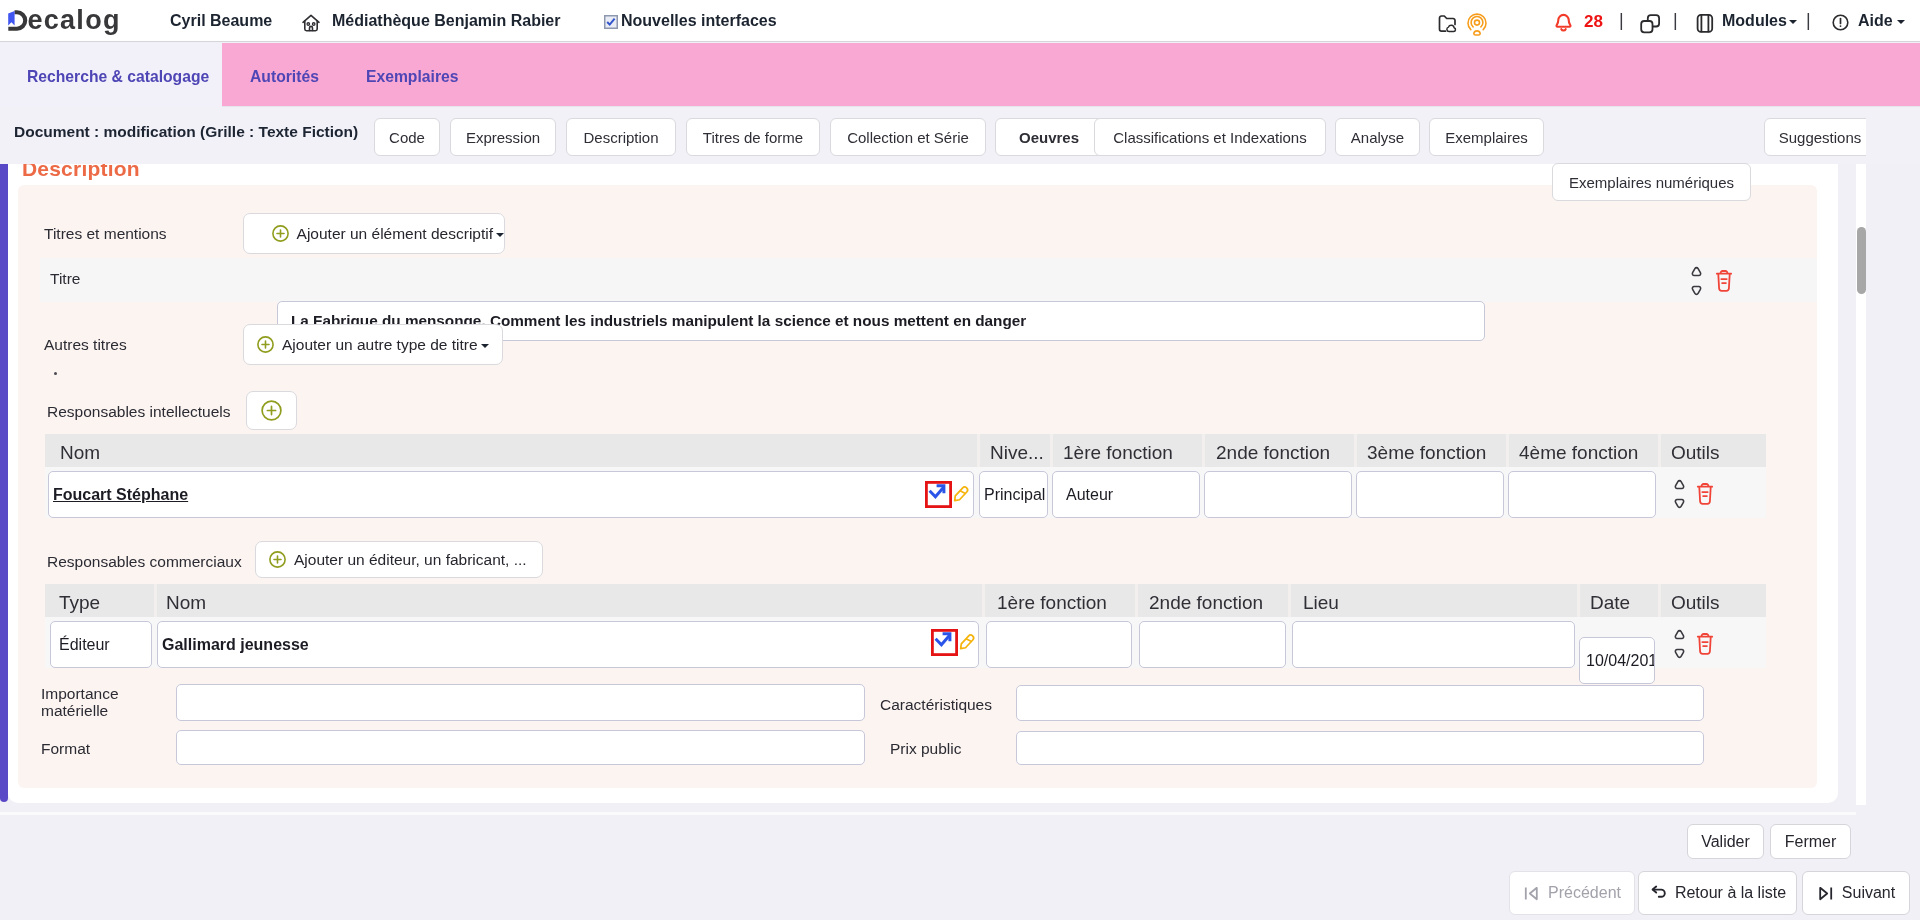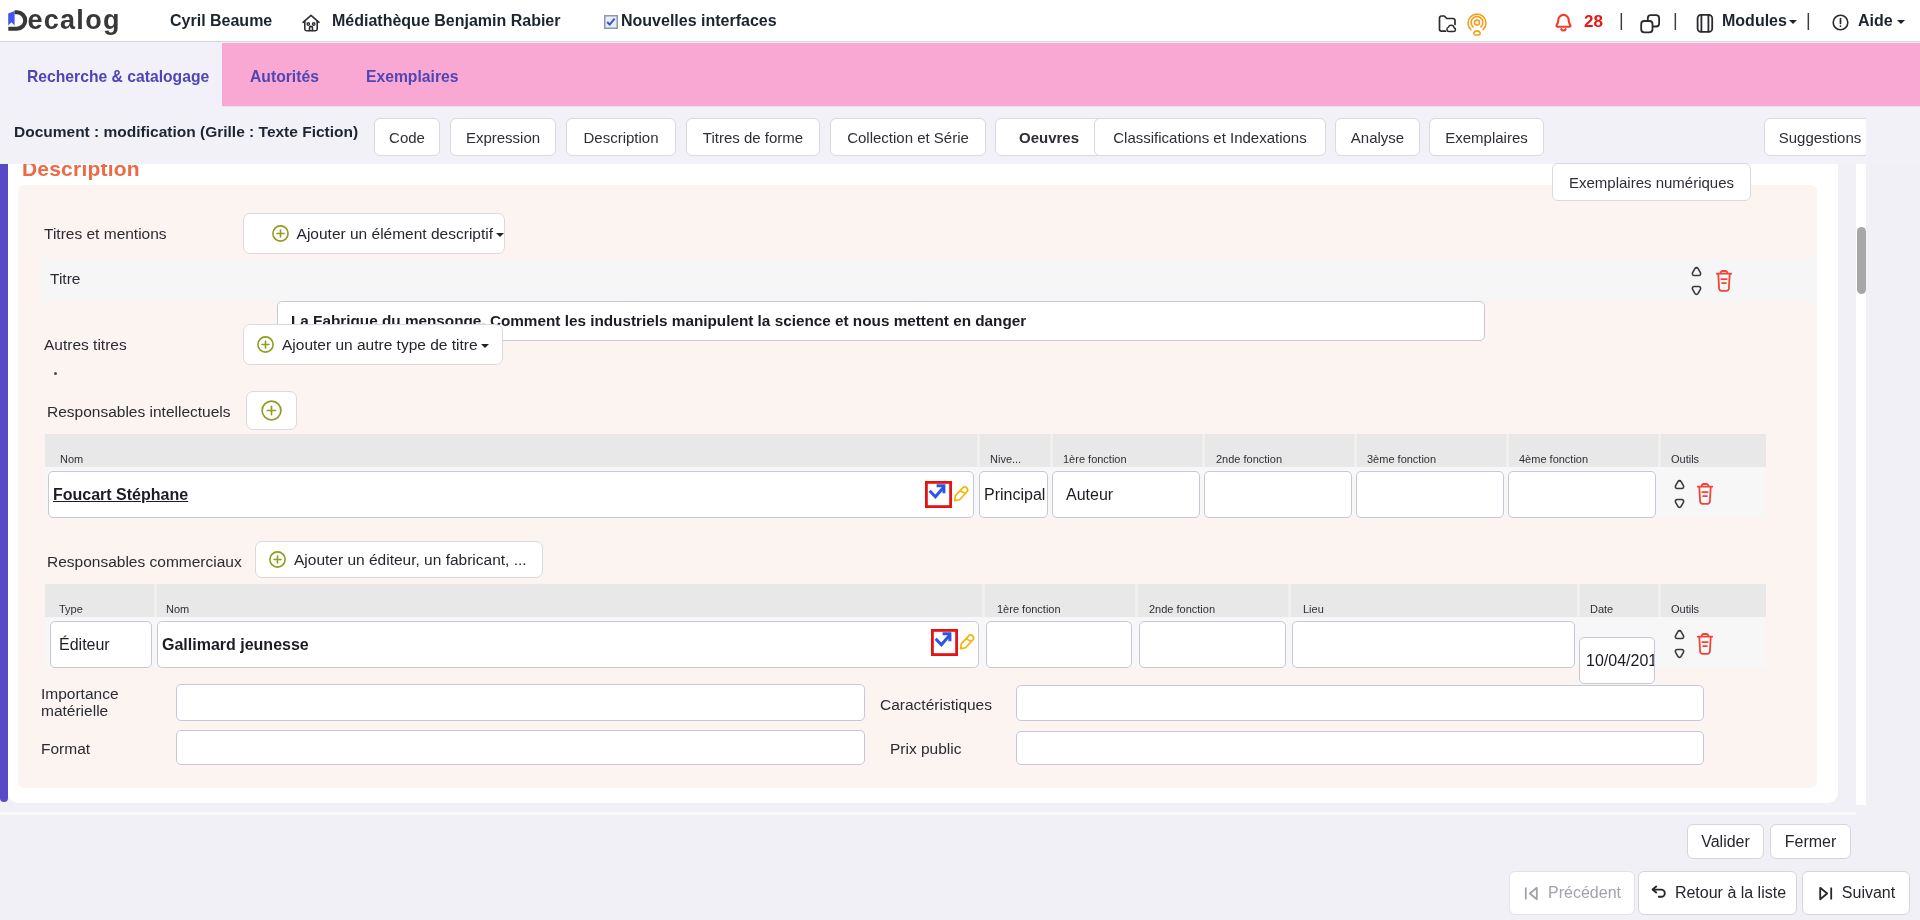--- a/index.html
+++ b/index.html
@@ -30,21 +30,21 @@
   #panel { position:absolute; top:0; left:8px; width:1830px; height:646px; background:#fff; border-radius:0 0 10px 10px; overflow:hidden; }
   #pink { position:absolute; top:28px; left:10px; width:1799px; height:603px; background:#fcf4f1; border-radius:6px; }
   #desc-h { position:absolute; top:1px; left:14px; font-size:21px; line-height:21px; font-weight:bold; color:#ed6a47; letter-spacing:0.2px; }
 
   .lbl { position:absolute; font-size:15.5px; color:#2b2b33; }
   .inp { position:absolute; background:#fff; border:1px solid #c6c8da; border-radius:5px; font-size:16px; color:#1c1c24;
          display:flex; align-items:center; padding-left:13px; white-space:nowrap; overflow:hidden; }
   .wbtn { position:absolute; background:#fff; border:1px solid #d9d9de; border-radius:7px; display:flex; align-items:center;
           font-size:15.5px; color:#26262e; }
   .thead { position:absolute; background:#e9e8e9; }
-  .thead span { position:absolute; top:8px; font-size:11px; color:#2f2f36;margin-top:11px; }
+  .thead span { position:absolute; top:8px; font-size:19px; color:#2f2f36; }
   .sep { position:absolute; top:0; width:3px; height:100%; background:#fbf5f3; opacity:.5; }
   .strip { position:absolute; background:#f7f6f7; }
 
   .caret { display:inline-block; width:0; height:0; border-left:4px solid transparent; border-right:4px solid transparent; border-top:4.5px solid #1c2430; }
   
   .fbtn { position:absolute; background:#fff; border:1px solid #d5d5da; border-radius:6px; display:flex; align-items:center;
           justify-content:center; font-size:16px; color:#26262e; }
 </style>
 </head>
 <body>

